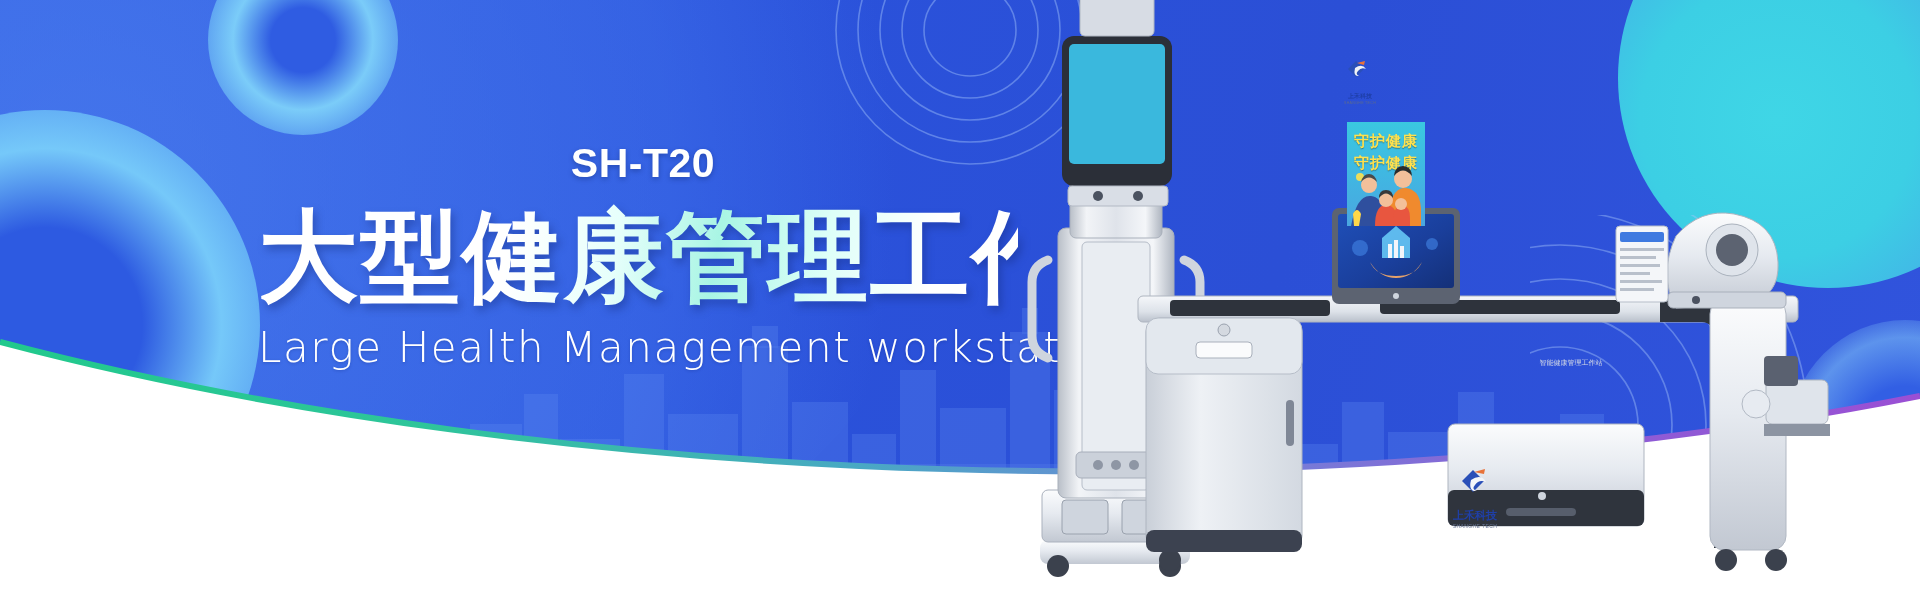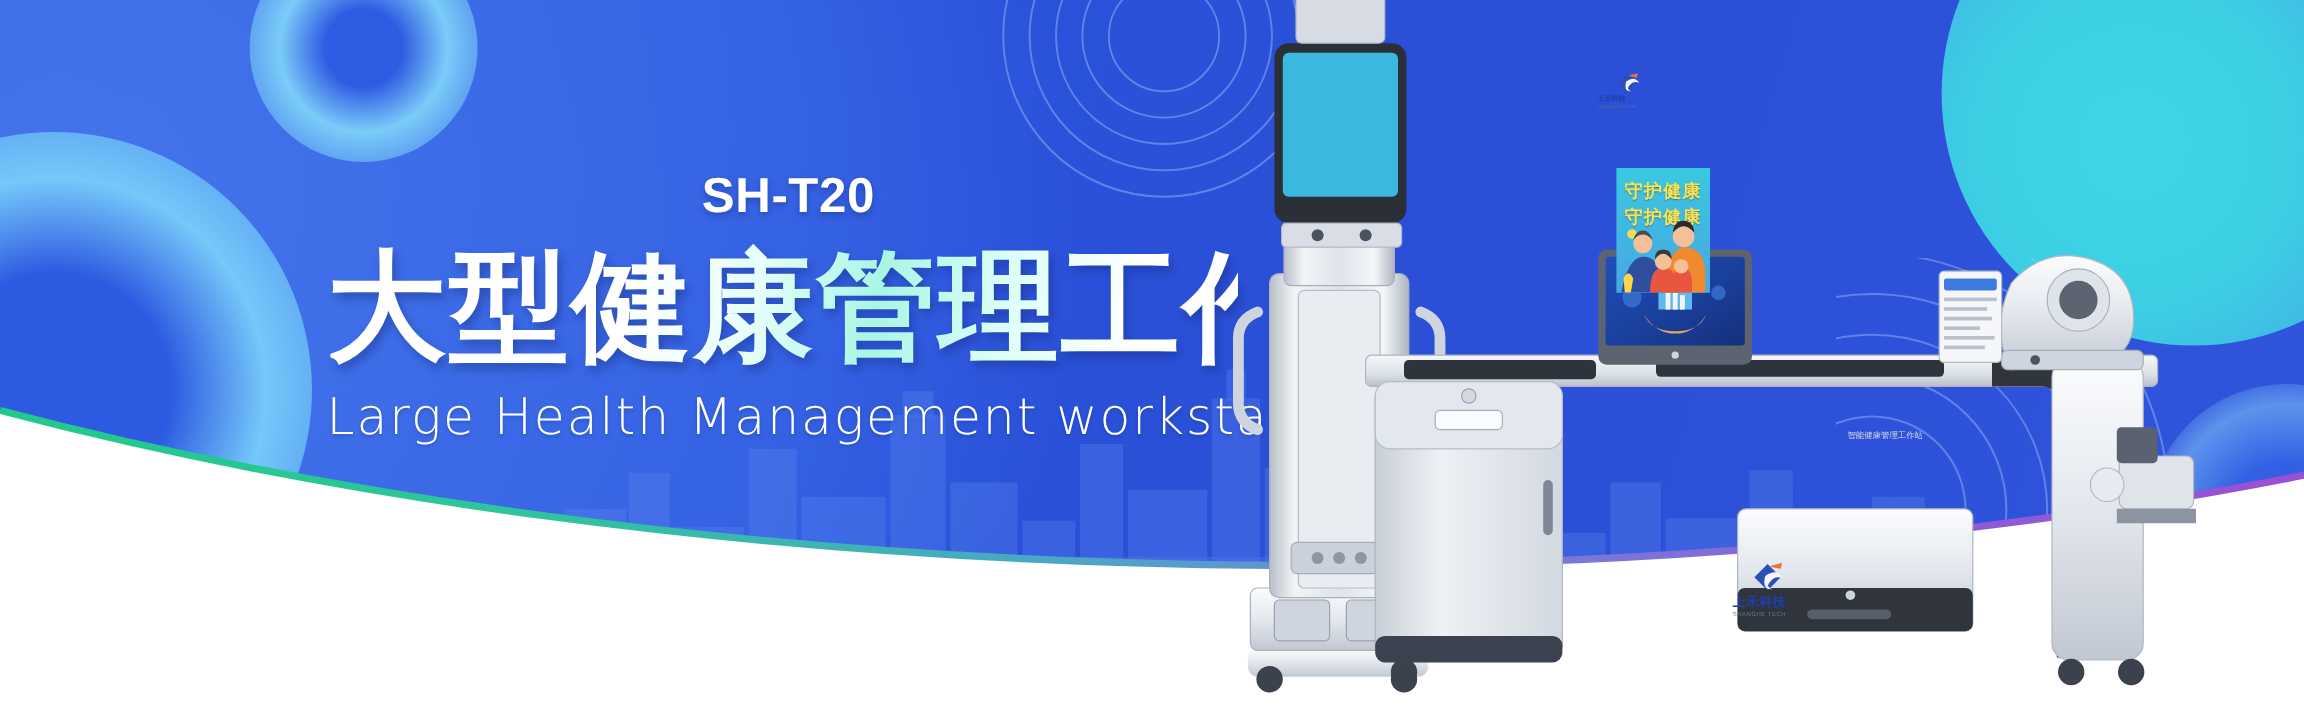--- a/index.html
+++ b/index.html
@@ -58,21 +58,21 @@
 
   
   .city { position:absolute; left:0; bottom:96px; width:1920px; height:230px; opacity:.55; }
 
   
   .wave { position:absolute; left:0; bottom:0; width:1920px; height:300px; }
 
   
   .text-block {
     position:absolute;
-    left:272px; top:140px;
+    left:258px; top:140px;
     width:760px;
     z-index:6;
   }
   .model-no {
     font-size:41px;
     font-weight:bold;
     color:#ffffff;
     letter-spacing:.5px;
     text-align:center;
     margin-left:10px;
@@ -118,34 +118,33 @@
   .kiosk-screen-text1 { top:10px;  font-size:15px; }
   .kiosk-screen-text2 { top:32px;  font-size:15px; }
 
   .kiosk-screen {
     position:absolute;
     left:1347px; top:122px;
     width:78px; height:104px;
     background:linear-gradient(180deg,#3ac8e0 0%,#3fb9e2 45%,#4aa6e0 100%);
     overflow:hidden;
     z-index:9;
-    margin-top:18px;
   }
   .monitor-caption {
     position:absolute;
     left:1519px; top:358px;
     width:104px;
     text-align:center;
     font-size:7px;
     color:#d8dde6;
     letter-spacing:0px;
     white-space:nowrap;
     z-index:9;
   }
-  .brand-label-a, .brand-label-b { position:absolute; z-index:9; text-align:left; white-space:nowrap; }
+  .brand-label-a, .brand-label-b { position:absolute; z-index:9; text-align:center; white-space:nowrap;margin-top:14px; }
   .brand-label-a { left:1331px; top:78px;  width:58px; font-size:6px;  color:#1f3fa8; font-weight:bold; }
   .brand-label-a .sub { font-size:3.6px; color:#5b6a90; font-weight:normal; letter-spacing:.3px; }
   .brand-label-b { left:1444px; top:494px; width:62px; font-size:11px; color:#1f3fa8; font-weight:bold; }
   .brand-label-b .sub { font-size:5px; color:#6a7796; font-weight:normal; letter-spacing:.4px; }
 </style>
 </head>
 <body>
 
 <div id="banner">
 

